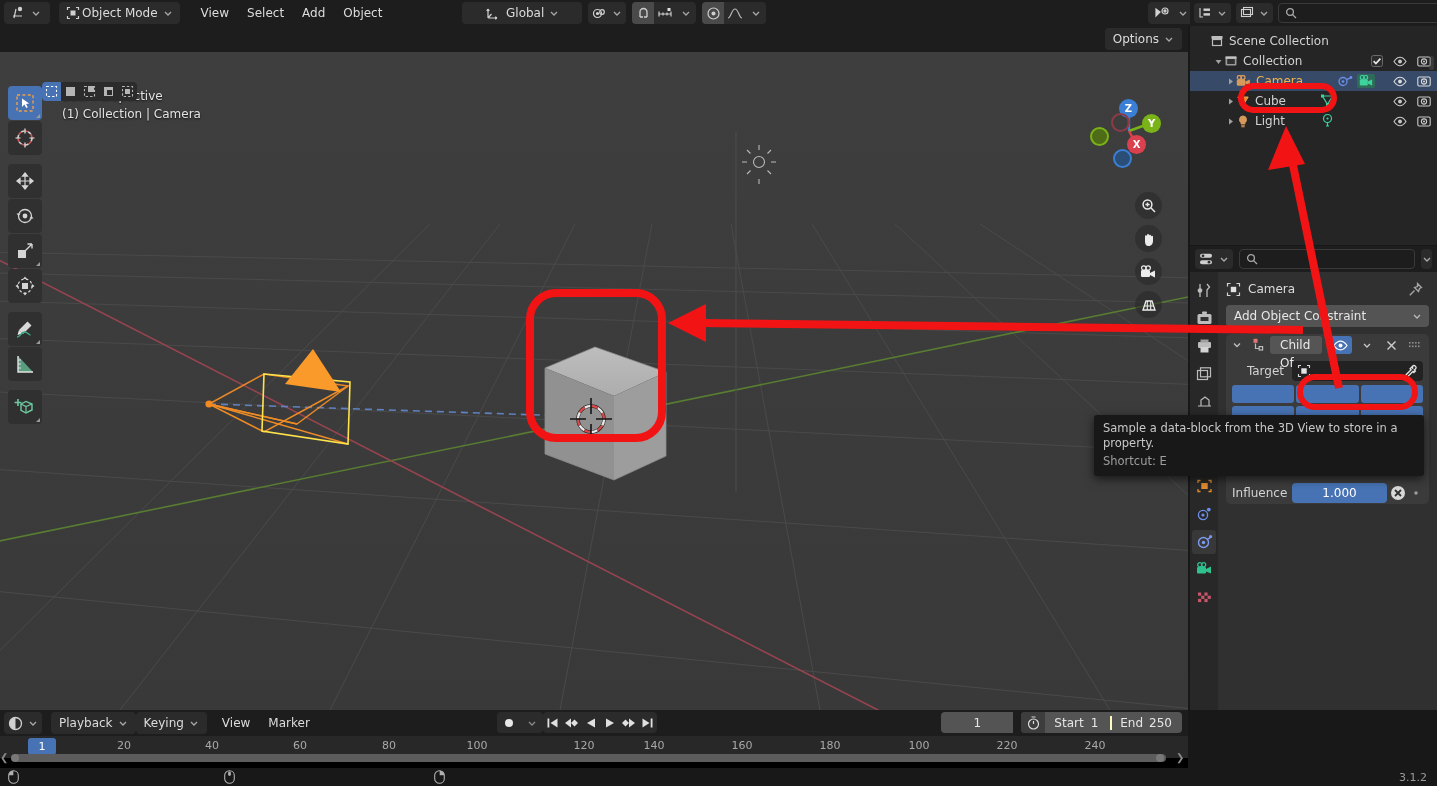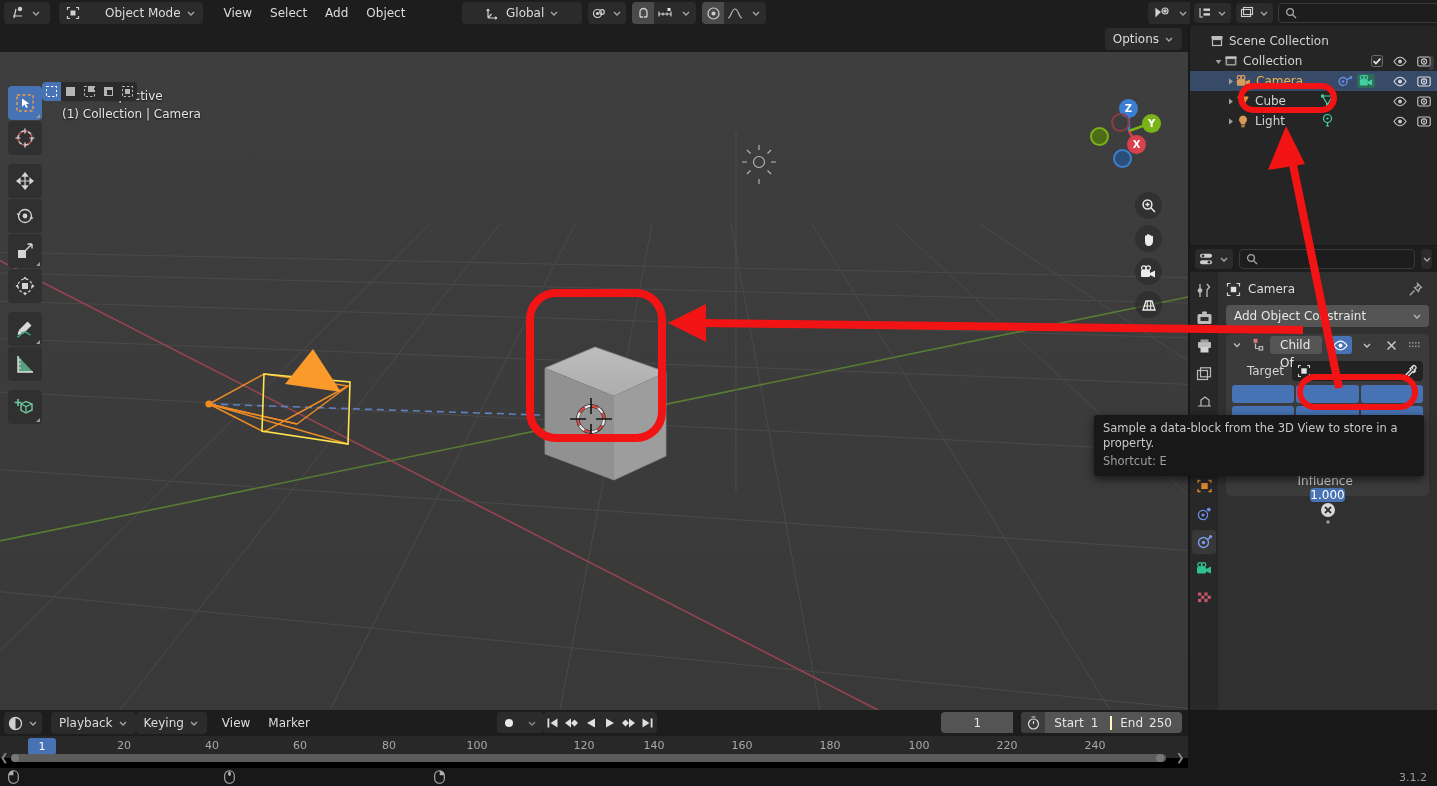--- a/index.html
+++ b/index.html
@@ -158,21 +158,21 @@
 
     <div class="btn" style="margin-left:9px;padding:0 7px;">
       <span class="ico">
         <svg width="14" height="14" viewBox="0 0 14 14">
             <g stroke="#d0d0d0" stroke-width="1.2" fill="none">
         <path d="M1.5 4V1.5H4M10 1.5h2.5V4M12.5 10v2.5H10M4 12.5H1.5V10"></path>
             </g>
         <rect x="4.5" y="4.5" width="5" height="5" fill="#d0d0d0"></rect>
           </svg>
       </span>
-      <span style="margin-left:25px;">Object Mode</span>
+      <span style="margin-left:2px;">Object Mode</span>
       <span class="chev">
         <svg width="10" height="10" viewBox="0 0 10 10">
             <path d="M2 4l3 3 3-3" stroke="#c8c8c8" stroke-width="1.3" fill="none"></path>
           </svg>
       </span>
     </div>
 
     <div class="mnu" style="margin-left:12px;">View</div>
     <div class="mnu">Select</div>
     <div class="mnu">Add</div>
@@ -1087,21 +1087,21 @@
           <div></div>
           <div></div>
           <div></div>
         </div>
 
         <div class="btnrow">
           <div>Set Inverse</div>
           <div>Clear Inverse</div>
         </div>
 
-        <div class="row" style="margin-top:2px;margin-bottom:8px;flex-direction:column;">
+        <div class="row" style="margin-top:10px;margin-bottom:8px;">
           <span class="rl">Influence</span>
           <span class="slider">1.000</span>
           <span class="ico" style="width:22px;">
             <svg width="16" height="16" viewBox="0 0 16 16">
                 <circle cx="8" cy="8" r="7" fill="#d8d8d8"></circle>
             <path d="M5 5l6 6M11 5l-6 6" stroke="#303030" stroke-width="1.8"></path>
               </svg>
           </span>
           <span class="ico" style="width:14px;">
             <svg width="8" height="8" viewBox="0 0 8 8">

